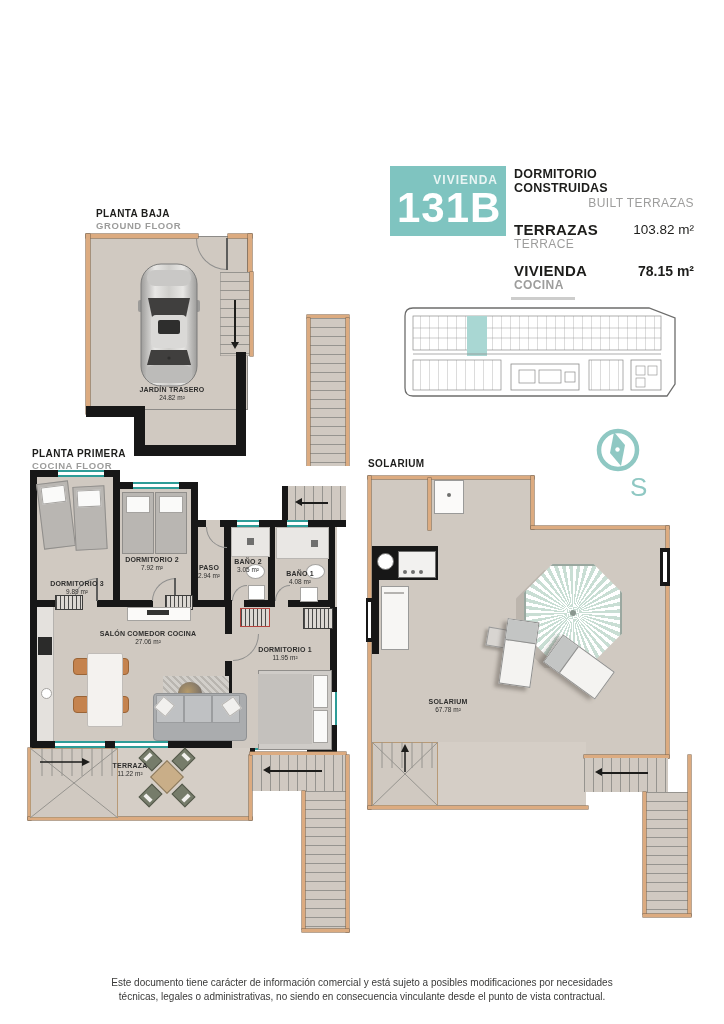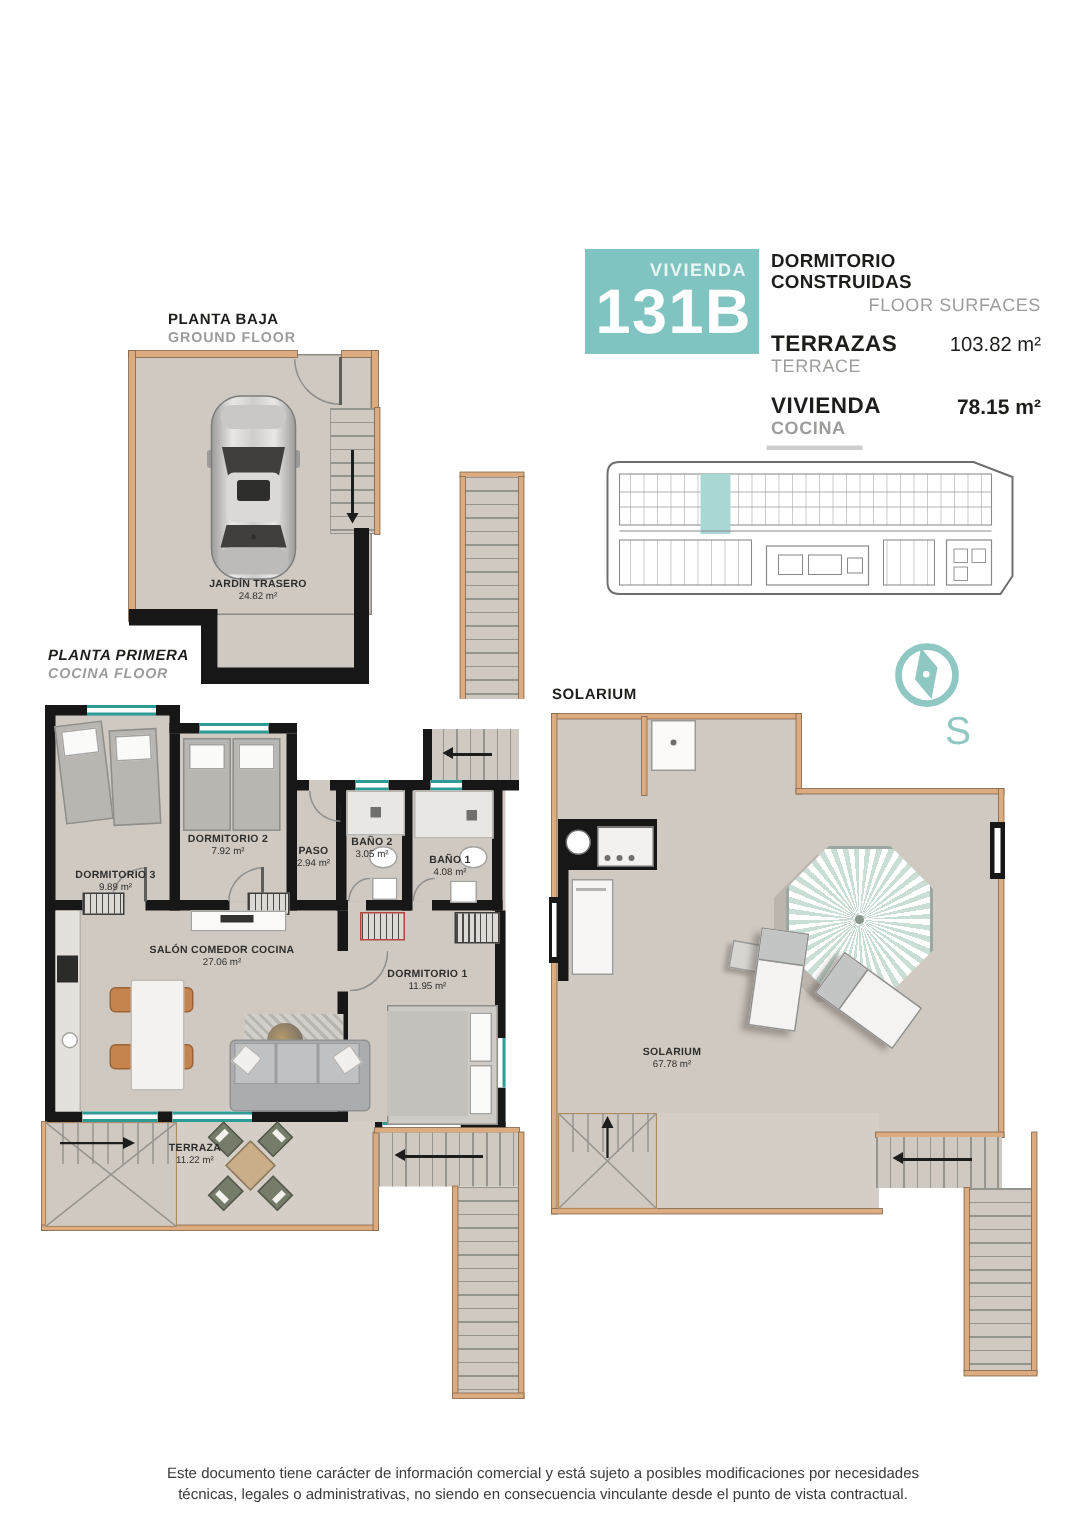--- a/index.html
+++ b/index.html
@@ -60,21 +60,21 @@
 <body>
 
 <div class="page">
 
   <div class="abs tealbox">
     <div class="uv">VIVIENDA</div>
     <div class="un">131B</div>
   </div>
   <div class="abs hinfo">
     <div class="t1">DORMITORIO CONSTRUIDAS</div>
-    <div class="t2">FLOOR SURFACES</div>
+    <div class="t2">BUILT TERRAZAS</div>
     <div class="hrow">
       <div class="l">
         <b>TERRAZAS</b>
         <span>TERRACE</span>
       </div>
       <div class="v">103.82 m²</div>
     </div>
     <div class="hrow bold">
       <div class="l">
         <b>VIVIENDA</b>
@@ -108,21 +108,21 @@
     <rect x="243" y="84" width="9" height="9" fill="none" stroke="#8a8a89" stroke-width="0.6"></rect>
   </svg>
 
   <svg class="abs" style="left:592px;top:424px;" width="70" height="80" viewBox="0 0 70 80">
     <circle cx="26" cy="26" r="19" fill="none" stroke="#8fc8c3" stroke-width="4.5"></circle>
     <polygon points="22,8 33,21 29,42 18,29" fill="#8fc8c3"></polygon>
     <circle cx="25.5" cy="25.5" r="2.2" fill="#ffffff"></circle>
     <text x="38" y="72" class="compassS">S</text>
   </svg>
 
-  <div class="abs ptitle" style="left:112px;top:208px;">
+  <div class="abs ptitle" style="left:96px;top:208px;">
     <b>PLANTA BAJA</b>
     <span>GROUND FLOOR</span>
   </div>
 
   <i class="floor" style="left:88px;top:236px;width:160px;height:174px;box-shadow:inset 0 0 0 1px #8d8b88;"></i>
   <i class="floor" style="left:145px;top:410px;width:91px;height:36px;"></i>
 
   <i class="tan" style="left:86px;top:234px;width:112px;height:4px;"></i>
   <i class="tan" style="left:228px;top:234px;width:24px;height:4px;"></i>
   <i class="tan" style="left:86px;top:234px;width:4px;height:180px;"></i>
@@ -166,21 +166,21 @@
   <div class="lbl" style="left:120px;top:386px;width:104px;">
     <b>JARDÍN TRASERO</b>
     <span>24.82 m²</span>
   </div>
 
   <i class="tan" style="left:307px;top:315px;width:42px;height:3px;"></i>
   <i class="floor steps-h" style="left:310px;top:318px;width:36px;height:168px;"></i>
   <i class="tan" style="left:307px;top:318px;width:3px;height:168px;"></i>
   <i class="tan" style="left:346px;top:318px;width:3px;height:172px;"></i>
 
-  <div class="abs ptitle" style="left:32px;top:432px;font-style:italic;">
+  <div class="abs ptitle" style="left:32px;top:448px;">
     <b>PLANTA PRIMERA</b>
     <span>COCINA FLOOR</span>
   </div>
 
   <i class="floor" style="left:30px;top:470px;width:307px;height:285px;"></i>
   <i style="left:198px;top:466px;width:154px;height:54px;background:#fff;"></i>
   <i style="left:120px;top:466px;width:78px;height:16px;background:#fff;"></i>
 
   <i class="floor steps-v" style="left:286px;top:486px;width:60px;height:38px;"></i>
   <i class="wb" style="left:282px;top:486px;width:6px;height:40px;"></i>

